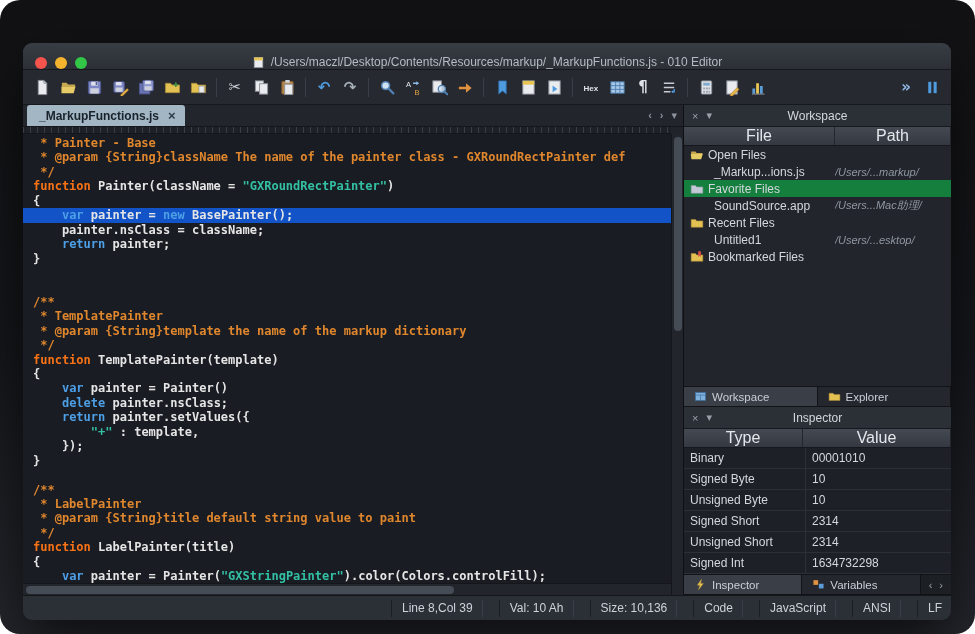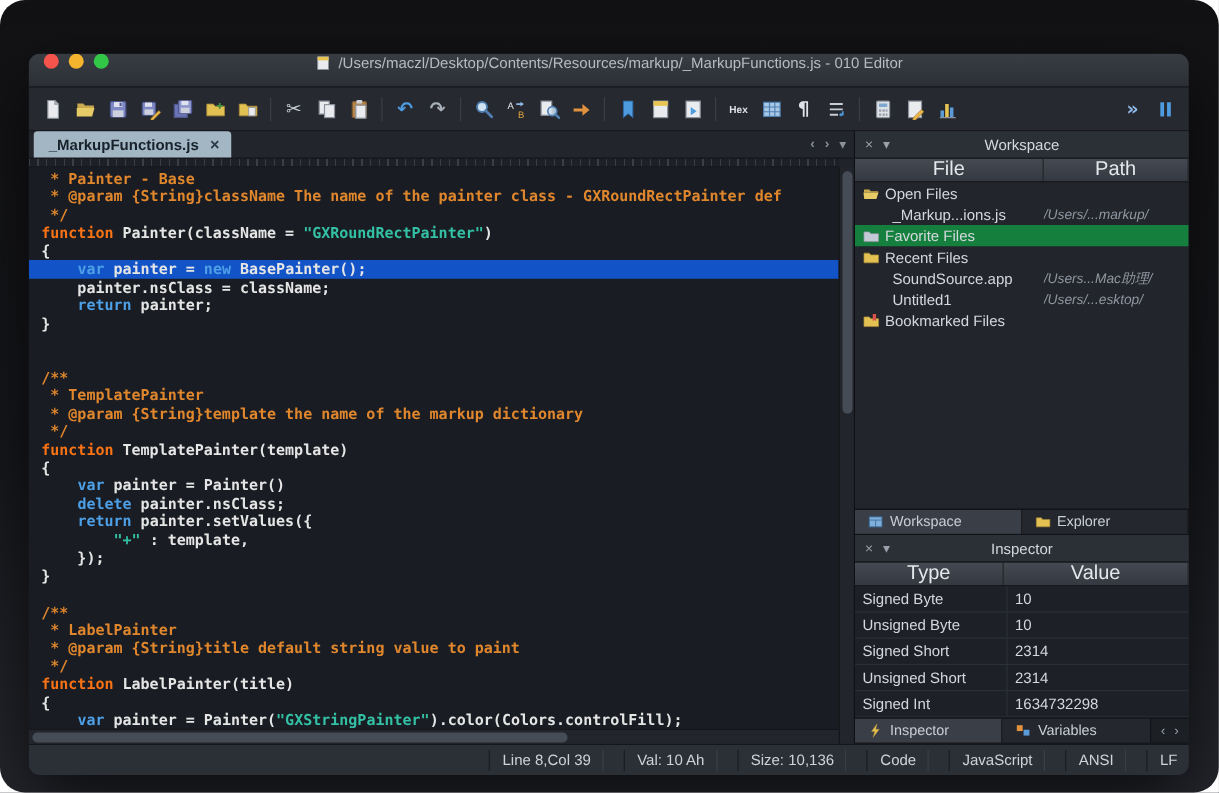--- a/index.html
+++ b/index.html
@@ -4,21 +4,21 @@
 <style>
   * { box-sizing: border-box; margin: 0; padding: 0; }
   html,body { width: 975px; height: 634px; background:#ffffff; font-family:"Liberation Sans","DejaVu Sans",sans-serif; overflow:hidden; }
   .screen { position:absolute; inset:0; border-radius:20px; overflow:hidden;
             background:linear-gradient(180deg,#121214 0%,#16171b 55%,#26272e 100%); }
   .window { position:absolute; left:23px; top:43px; width:928px; height:577px; border-radius:9px;
             overflow:hidden; background:#20232a; box-shadow:0 22px 55px rgba(0,0,0,.65);
             display:flex; flex-direction:column; }
   
   .titlebar { flex:0 0 27px; background:linear-gradient(#383c43,#2c2f36); border-bottom:1px solid #17181d;
-              display:flex; align-items:flex-start; position:relative; }
+              display:flex; align-items:flex-end; position:relative; }
   .lights { display:flex; gap:8px; padding-left:12px; z-index:2; }
   .light { width:12px; height:12px; border-radius:50%; }
   .red{background:#f5544d}.yellow{background:#f5b42e}.green{background:#33c748}
   .title { position:absolute; left:0; right:0; display:flex; justify-content:center; align-items:center;
            gap:6px; font-size:12px; color:#b6bbc3; }
   
   .toolbar { flex:0 0 35px; background:#26292f; border-bottom:1px solid #17181d;
              display:flex; align-items:center; padding:0 7px; gap:2px; }
   .tbtn { width:24px; height:24px; display:flex; align-items:center; justify-content:center; border-radius:3px; }
   .tsep { width:1px; height:19px; background:#3a3e46; margin:0 4px; flex:0 0 1px; }
@@ -388,35 +388,35 @@
                 <span class="icon">
                   <svg width="14" height="14" viewBox="0 0 18 18">
                     <path d="M1.5 4.5h5.5l1.5 1.8h8v8.2h-15z" fill="#c3cad6" stroke="#8a93a2" stroke-width="0.7"></path>
                   </svg>
                 </span>
                 <span>Favorite Files</span>
               </div>
               <div class="tpath"></div>
             </div>
             <div class="trow">
+              <div class="tlabel" style="padding-left: 30px;">
+                <span>SoundSource.app</span>
+              </div>
+              <div class="tpath">/Users...Mac助理/</div>
+            </div>
+            <div class="trow">
               <div class="tlabel" style="padding-left: 6px;">
                 <span class="icon">
                   <svg width="14" height="14" viewBox="0 0 18 18">
                     <path d="M1.5 4.5h5.5l1.5 1.8h8v8.2h-15z" fill="#e3c052" stroke="#a8883a" stroke-width="0.7"></path>
                   </svg>
                 </span>
                 <span>Recent Files</span>
               </div>
               <div class="tpath"></div>
-            </div>
-            <div class="trow">
-              <div class="tlabel" style="padding-left: 30px;">
-                <span>SoundSource.app</span>
-              </div>
-              <div class="tpath">/Users...Mac助理/</div>
             </div>
             <div class="trow">
               <div class="tlabel" style="padding-left: 30px;">
                 <span>Untitled1</span>
               </div>
               <div class="tpath">/Users/...esktop/</div>
             </div>
             <div class="trow">
               <div class="tlabel" style="padding-left: 6px;">
                 <span class="icon">
@@ -453,20 +453,24 @@
         <div class="phead">
           <span class="pbtn">×</span>
           <span class="pbtn">▾</span>
           <span class="ptitle">Inspector</span>
         </div>
         <div class="cols" id="insp-cols">
             <div class="colcell" style="width: 119px;">Type</div>
             <div class="colcell" style="flex: 1 1 0%;">Value</div>
           </div>
         <div class="itable" id="insp-rows">
+            <div class="irow">
+              <div class="icell">Binary</div>
+              <div class="icell val">00001010</div>
+            </div>
             <div class="irow">
               <div class="icell">Signed Byte</div>
               <div class="icell val">10</div>
             </div>
             <div class="irow">
               <div class="icell">Unsigned Byte</div>
               <div class="icell val">10</div>
             </div>
             <div class="irow">
               <div class="icell">Signed Short</div>

